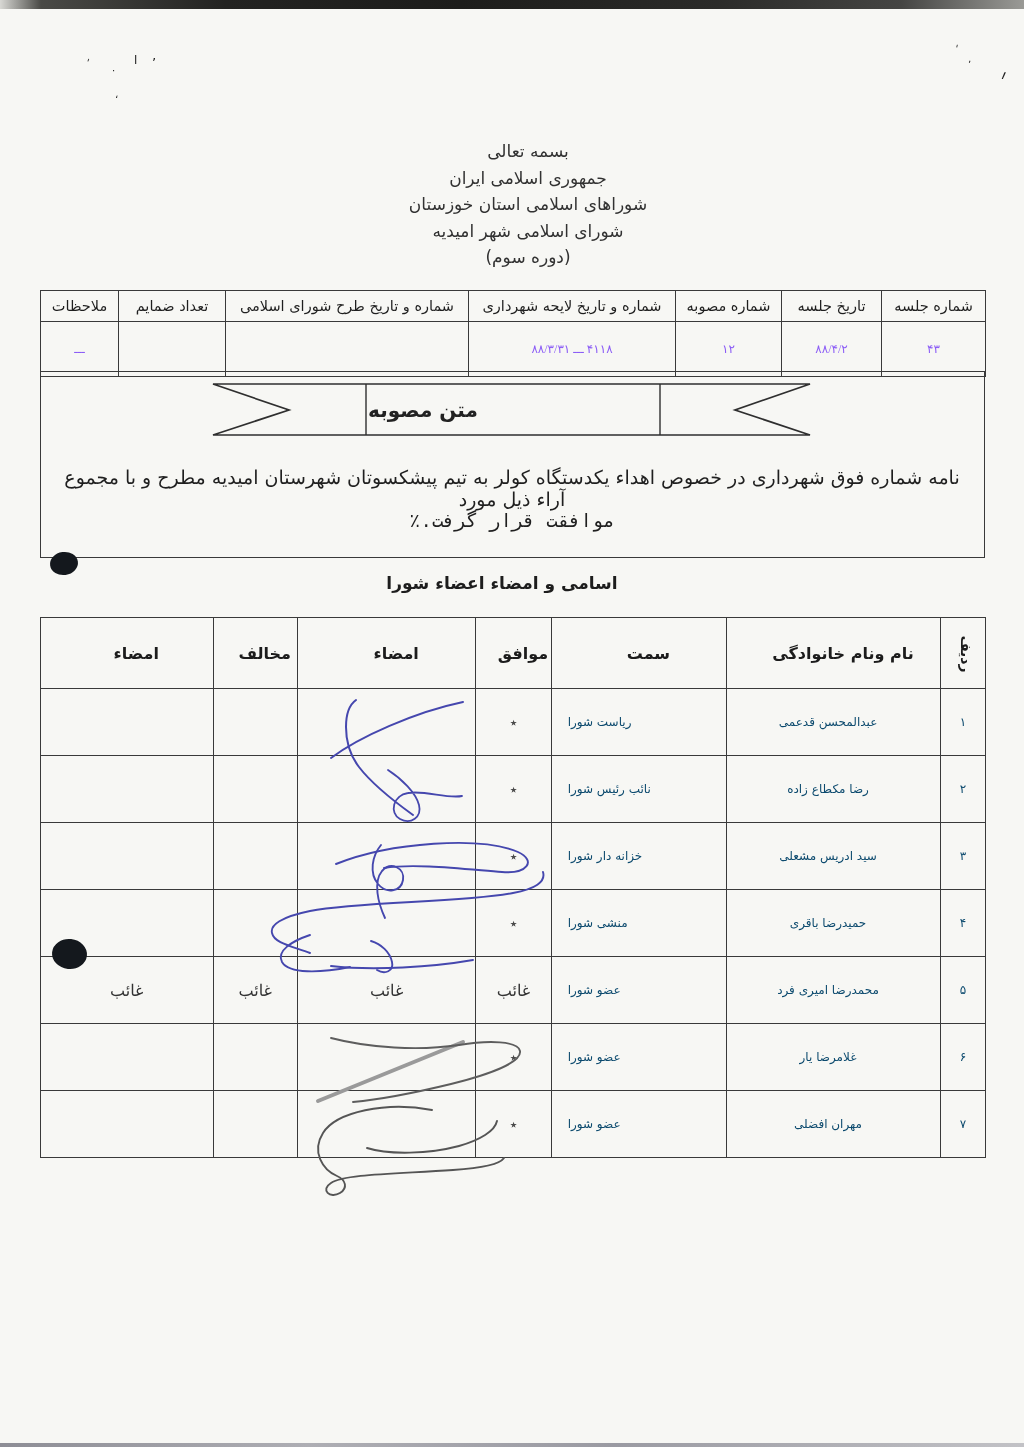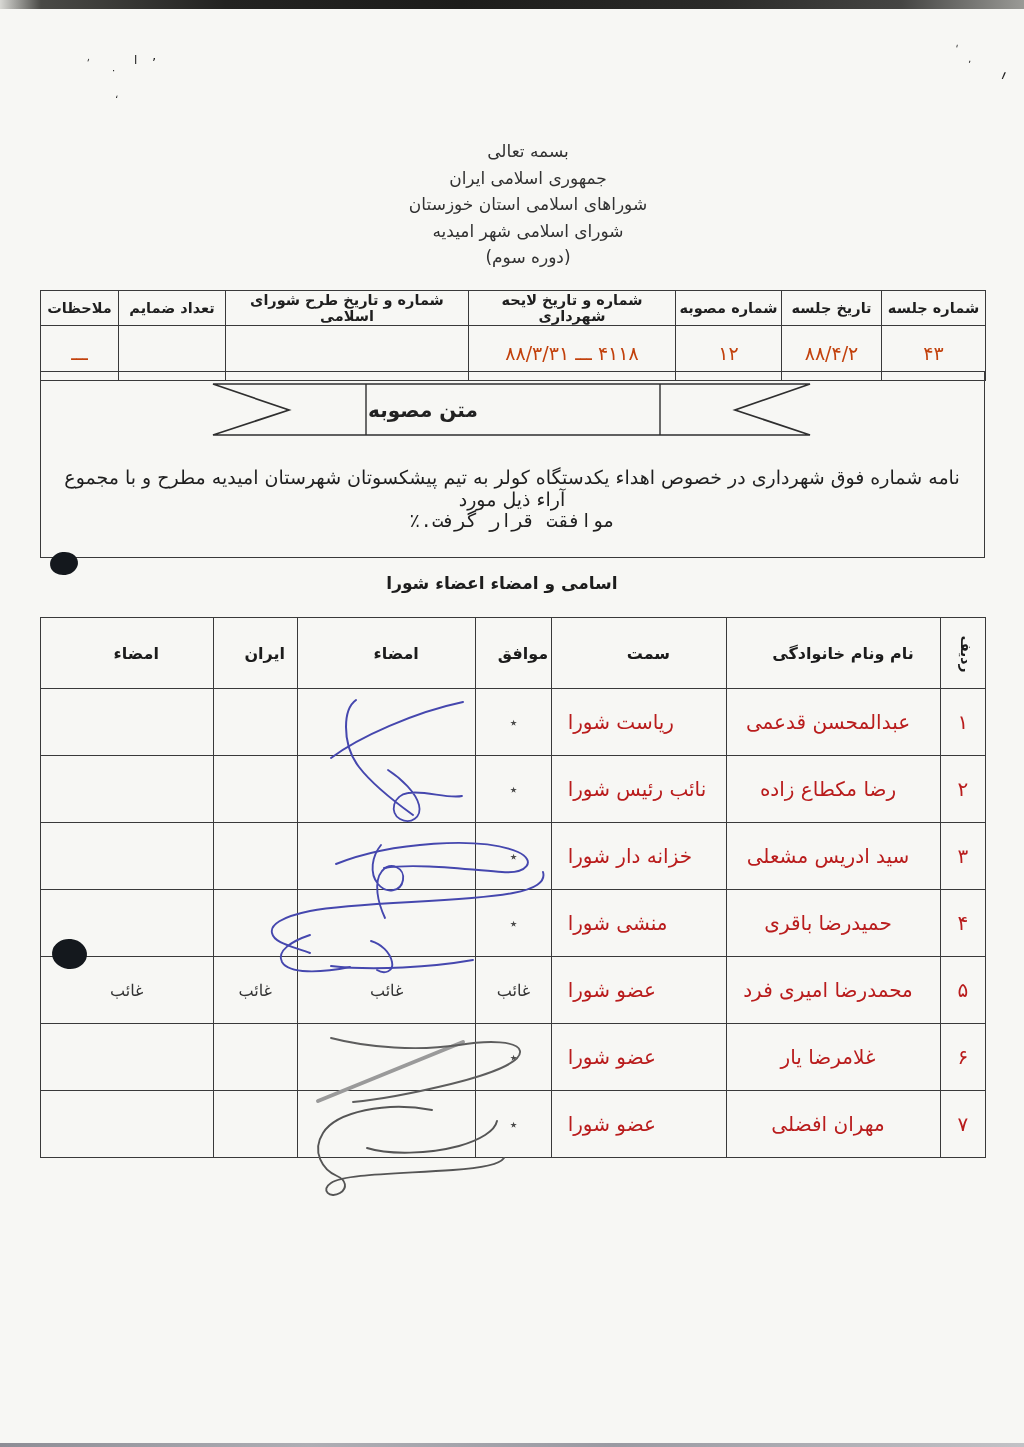--- a/index.html
+++ b/index.html
@@ -26,22 +26,22 @@
 
   
   .letterhead{position:absolute;top:138px;left:0;width:1056px;text-align:center;}
   .letterhead div{font-size:17px;line-height:26.5px;color:#323232;}
 
   
   table{border-collapse:collapse;table-layout:fixed;position:absolute;direction:rtl;}
   td,th{border:1.6px solid #3a3a3a;overflow:hidden;vertical-align:middle;text-align:center;
         font-family:"DejaVu Sans", sans-serif;}
   .meta-table{left:40px;top:290px;width:946px;}
-  .meta-table th{height:28px;font-size:14.5px;font-weight:bold;color:#1f1f1f;padding:1px 2px;}
-  .meta-table td{height:52px;font-size:19px;color:#c2410c;}
+  .meta-table th{height:28px;font-size:14.5px;font-weight:normal;color:#1f1f1f;padding:1px 2px;}
+  .meta-table td{height:52px;font-size:12px;color:#8b5cf6;font-family:Liberation Serif, serif;}
 
   
   .resolution-box{
     position:absolute;left:40px;top:371px;width:943px;height:185px;
     border:1.6px solid #3a3a3a;
   }
   .banner-svg{position:absolute;left:212px;top:383px;}
   .banner-title{
     position:absolute;left:368px;top:392px;width:290px;height:36px;
     text-align:left;font-weight:bold;font-size:20px;line-height:36px;color:#222;
@@ -53,21 +53,21 @@
   .body-line-1{top:466px;width:912px;}
   .body-line-2{top:509px;width:912px;font-family:Liberation Mono, monospace;}
 
   .section-title{
     position:absolute;top:573px;left:0;width:1004px;text-align:center;
     font-weight:bold;font-size:17px;color:#1d1d1d;
   }
 
   .members-table{left:40px;top:617px;width:946px;}
   .members-table th{height:68px;font-size:16px;font-weight:bold;color:#1c1c1c;padding-left:20px;}
-  .members-table td{height:64px;font-size:20px;color:#b91c1c;}
+  .members-table td{height:64px;font-size:12px;color:#0c4a6e;}
   .members-table td.cell-name{text-align:center;padding-right:12px;}
   .members-table td.cell-pos{text-align:left;padding-left:16px;}
   .members-table td.cell-agree{font-size:14px;color:#4a4a4a;}
   .members-table td.cell-absent{font-family:"DejaVu Serif", serif;font-size:16px;color:#333;}
   .rotated{display:inline-block;transform:rotate(90deg);white-space:nowrap;font-size:14px;}
 
   .sig-overlay{position:absolute;left:0;top:0;pointer-events:none;}
   .hole-punch{position:absolute;border-radius:50%;background:#14181d;}
   .hole-punch-1{left:50px;top:552px;width:28px;height:23px;transform:rotate(-8deg);}
   .hole-punch-2{left:52px;top:939px;width:35px;height:30px;transform:rotate(6deg);}
@@ -153,21 +153,21 @@
         <col style="width:84px">
         <col style="width:172px">
     </colgroup>
     <tbody>
         <tr>
       <th><span class="rotated">ردیف</span></th>
       <th>نام ونام خانوادگی</th>
       <th>سمت</th>
       <th>موافق</th>
       <th>امضاء</th>
-      <th>ایران</th>
+      <th>مخالف</th>
       <th>امضاء</th>
     </tr>
     <tr>
       <td>۱</td>
       <td class="cell-name">عبدالمحسن قدعمی</td>
       <td class="cell-pos">ریاست شورا</td>
       <td class="cell-agree">٭</td>
       <td></td>
       <td></td>
       <td></td>

